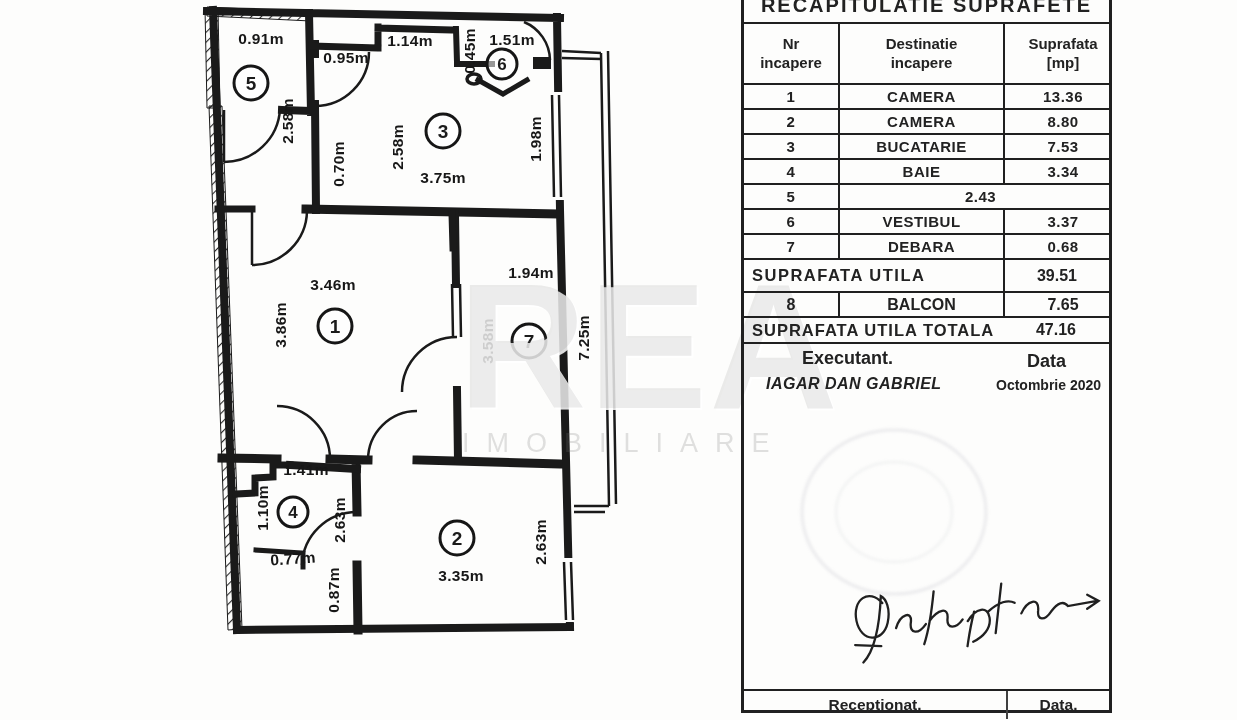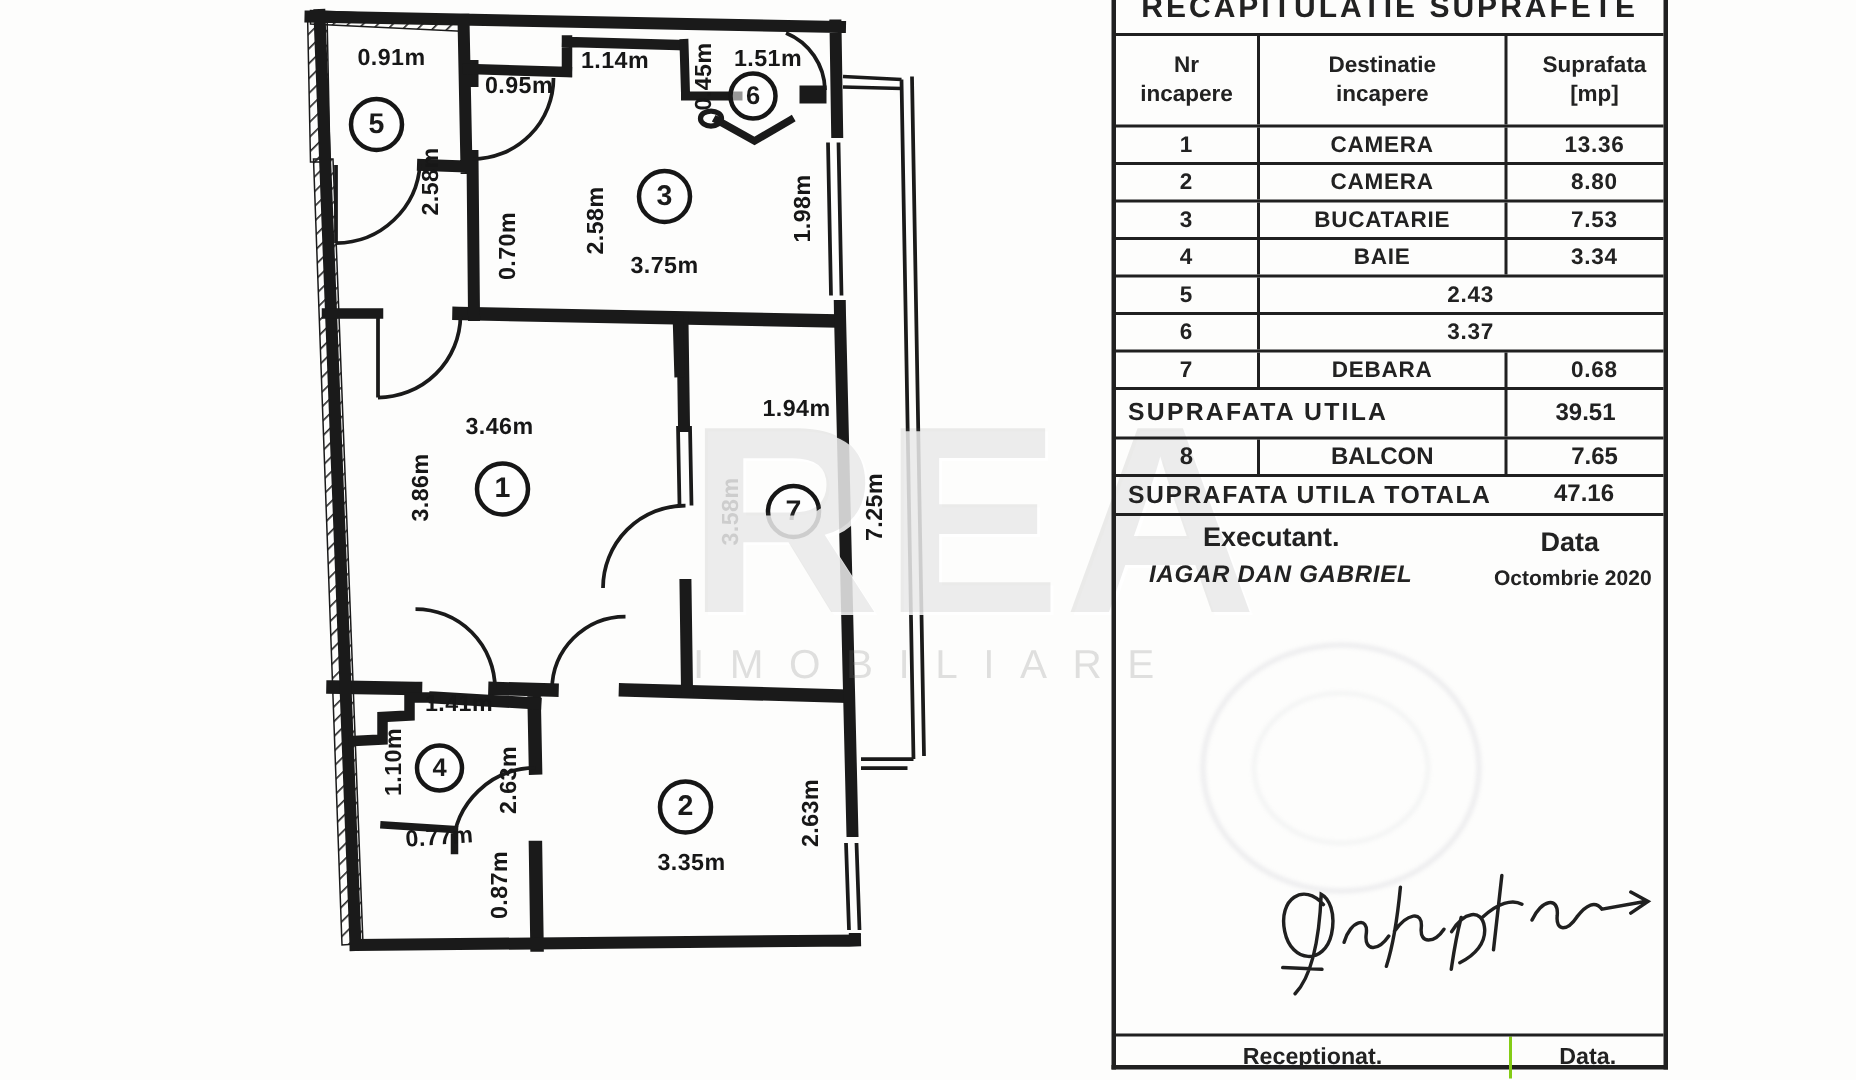--- a/index.html
+++ b/index.html
@@ -42,21 +42,21 @@
              letter-spacing:1.5px;}
   .srow .val{width:106px;border-left:2px solid #202020;}
   .balc{height:25px;}
   .tot{height:26px;}
   .tot .lab{flex:1;justify-content:flex-start;padding-left:8px;font-size:16.5px;letter-spacing:1px;}
   .tot .val{width:106px;}
   #exec-box{position:relative;height:347px;border-bottom:2px solid #202020;box-sizing:border-box;}
   .exec-label{position:absolute;font-size:18px;font-weight:700;color:#222;}
   #recv-row{height:28px;border-bottom:0;}
   #recv-row .lab{width:262px;font-size:15.5px;}
-  #recv-row .val{flex:1;border-left:2px solid #84cc16;font-size:15.5px;}
+  #recv-row .val{flex:1;border-left:2px solid #404040;font-size:15.5px;}
   svg{display:block;}
 </style>
 </head>
 <body>
 
 <svg id="plan-svg" width="740" height="720" viewBox="0 0 740 720">
   <defs>
     <pattern id="hatch" width="7" height="7" patternUnits="userSpaceOnUse" patternTransform="rotate(45)">
       <line x1="0" y1="0" x2="0" y2="7" stroke="#2a2a2a" stroke-width="2.2"></line>
     </pattern>
@@ -172,20 +172,21 @@
     <div class="cell c1">4</div>
     <div class="cell c2">BAIE</div>
     <div class="cell c3">3.34</div>
   </div>
   <div class="trow drow">
     <div class="cell c1">5</div>
     <div class="cell c3">2.43</div>
   </div>
   <div class="trow drow">
     <div class="cell c1">6</div>
+    <div class="cell c2">VESTIBUL</div>
     <div class="cell c3">3.37</div>
   </div>
   <div class="trow drow">
     <div class="cell c1">7</div>
     <div class="cell c2">DEBARA</div>
     <div class="cell c3">0.68</div>
   </div>
 
   <div class="trow srow">
     <div class="cell lab">SUPRAFATA  UTILA</div>

